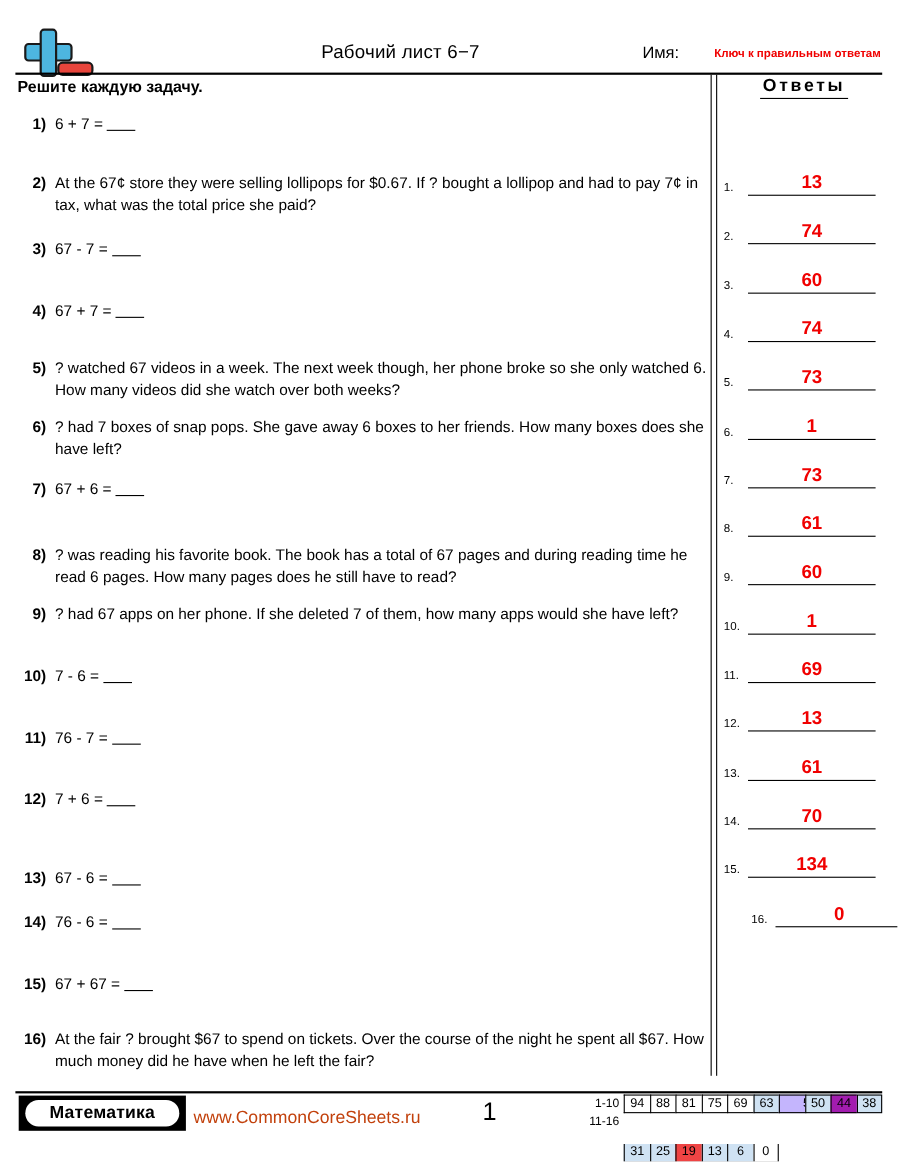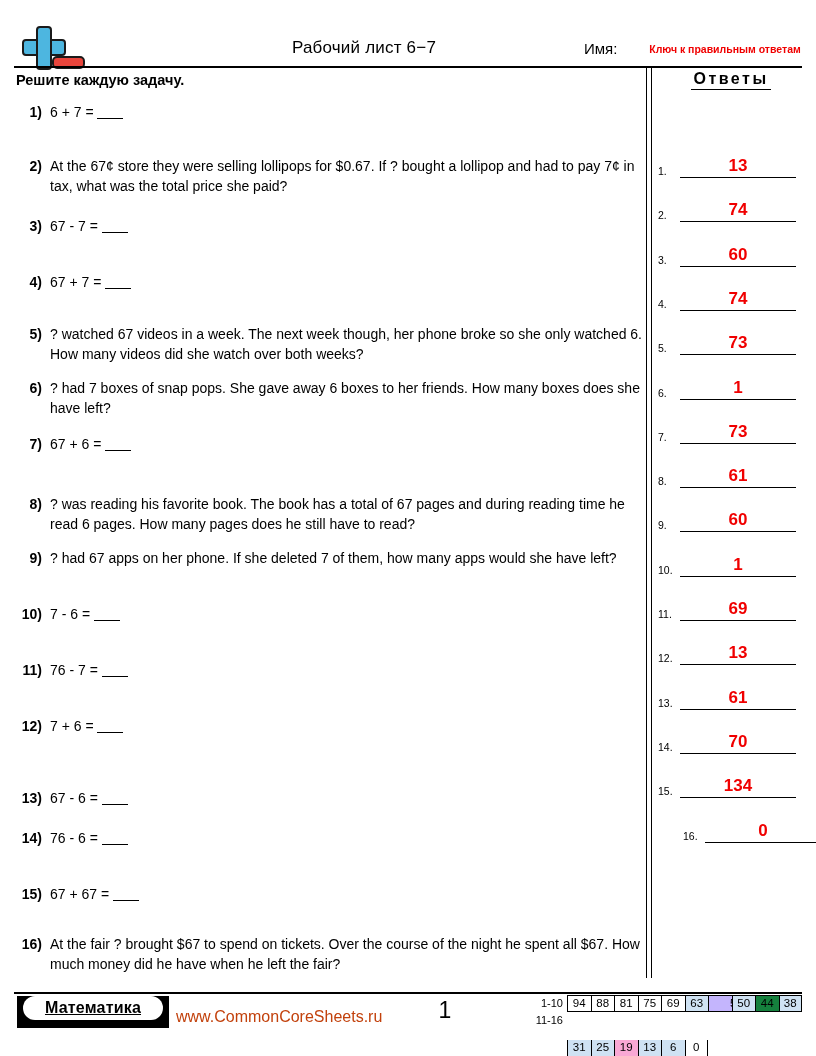--- a/index.html
+++ b/index.html
@@ -223,23 +223,22 @@
     border-top: 2.2px solid #000;
   }
   #footer-logo {
     position: absolute;
     left: 17px;
     top: 996px;
     width: 152px;
     height: 32px;
     background: #000;
     display: flex;
-    align-items: flex-start;
+    align-items: center;
     justify-content: center;
-    text-decoration: underline;
   }
   #footer-logo-pill {
     width: 140px;
     height: 24px;
     background: #fff;
     border-radius: 13px;
     display: flex;
     align-items: center;
     justify-content: center;
     font-size: 16px;
@@ -503,30 +502,30 @@
         <div class="score-label">1-10</div>
         <div class="score-cells">
           <div class="score-cell plain">94</div>
           <div class="score-cell plain">88</div>
           <div class="score-cell plain">81</div>
           <div class="score-cell plain">75</div>
           <div class="score-cell plain">69</div>
           <div class="score-cell shaded" style="background: rgb(207, 226, 243);">63</div>
           <div class="score-cell shaded" style="background: #c4b5fd; padding-left: 21px;">56</div>
           <div class="score-cell shaded" style="background: rgb(207, 226, 243);">50</div>
-          <div class="score-cell shaded" style="background: #15803d;">44</div>
+          <div class="score-cell shaded" style="background: #a21caf;">44</div>
           <div class="score-cell shaded" style="background: rgb(207, 226, 243);">38</div>
         </div>
       </div>
       <div class="score-row">
         <div class="score-label">11-16</div>
         <div class="score-cells">
           <div class="score-cell shaded" style="background: rgb(207, 226, 243);">31</div>
           <div class="score-cell shaded" style="background: rgb(207, 226, 243);">25</div>
-          <div class="score-cell shaded" style="background: #f9a8d4;">19</div>
+          <div class="score-cell shaded" style="background: #ef4444;">19</div>
           <div class="score-cell shaded" style="background: rgb(207, 226, 243);">13</div>
           <div class="score-cell shaded" style="background: rgb(207, 226, 243);">6</div>
           <div class="score-cell plain">0</div>
         </div>
       </div>
     </div>
 
 </div>
 
 </body></html>

